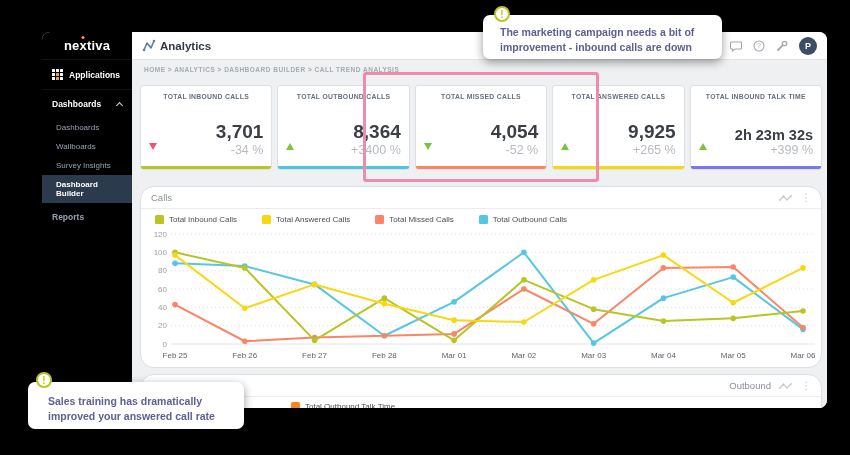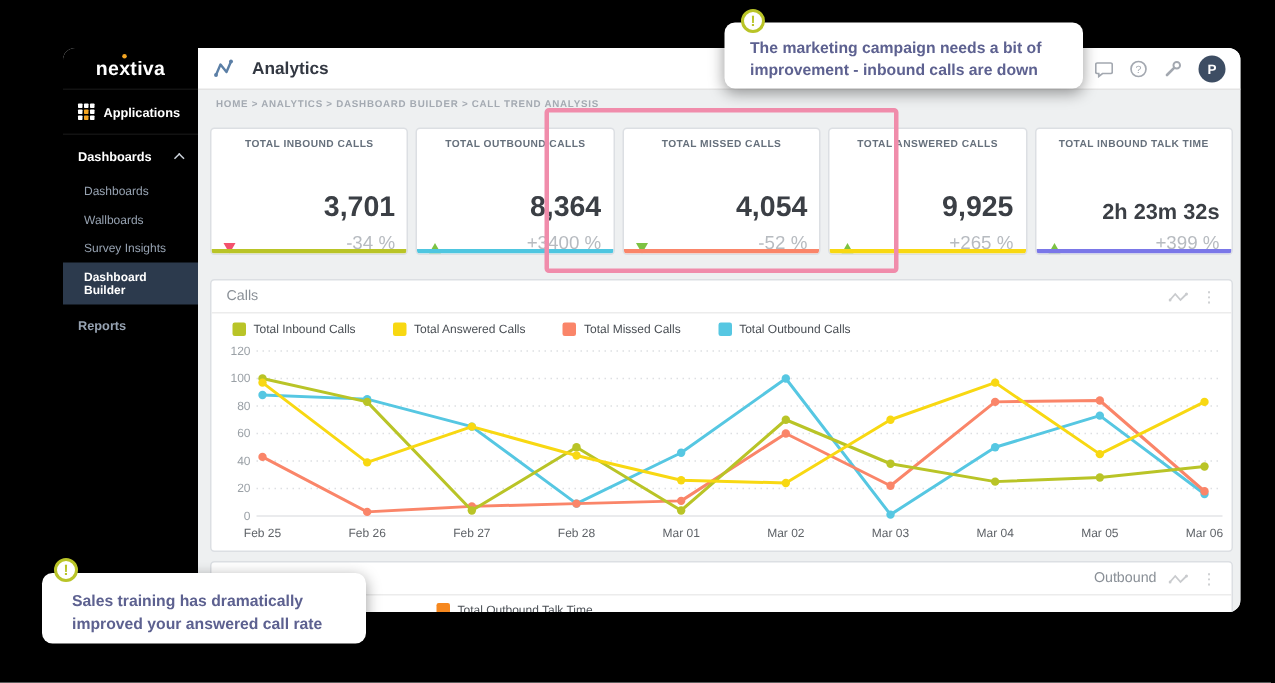--- a/index.html
+++ b/index.html
@@ -26,51 +26,51 @@
   .grid-icon i.orange { background:#f5a623; }
   .chev-up { width:5px; height:5px; border-left:1.4px solid #cdd4dc; border-top:1.4px solid #cdd4dc;
              transform:rotate(45deg); margin-left:auto; margin-top:2px; }
   .sub-item { padding:5px 10px 5px 14px; font-size:8px; color:#96a2b1; cursor:pointer; }
   .sub-item.active { background:#2c3a4d; color:#fff; font-weight:bold; }
   .side-row.dim { color:#96a2b1; }
 
   
   .header { position:absolute; left:90px; top:0; right:0; height:28px; background:#fff;
             border-bottom:1px solid #e3e3e3; display:flex; align-items:center; padding:0 10px; }
-  .app-title { font-size:11.5px; font-weight:bold; color:#333842; margin-left:12px; }
+  .app-title { font-size:11.5px; font-weight:bold; color:#333842; margin-left:4px; }
   .header-icons { margin-left:auto; display:flex; align-items:center; gap:11px; }
   .hicon { color:#a3a8b0; display:flex; align-items:center; }
   .avatar { width:18px; height:18px; border-radius:50%; background:#3d4d63; color:#fff;
             font-size:9px; font-weight:bold; display:flex; align-items:center; justify-content:center; }
 
   
   .main { position:absolute; left:90px; top:28px; right:0; bottom:0; background:#eef0f1; }
   .breadcrumb { padding:6px 0 0 12px; font-size:6.5px; letter-spacing:.5px; color:#a4aab2; font-weight:bold; }
 
   
   .kpi-row { position:absolute; left:8px; top:25px; width:682px; height:85px; display:flex; gap:5px; }
   .kpi-card { flex:1; background:#fff; border:1px solid #dcdfe3; border-radius:3px;
-              position:relative; padding:7px 8px 0; display:flex; flex-direction:column; overflow:hidden; }
+              position:relative; padding:7px 8px 12px; display:flex; flex-direction:column; overflow:hidden; }
   .kpi-title { font-size:6.8px; font-weight:bold; color:#66707c; letter-spacing:.3px;
                text-align:center; line-height:1.3; }
   .kpi-value { margin-top:auto; text-align:right; font-size:19px; font-weight:bold; color:#3b3f45; }
   .kpi-card:nth-child(n+5) .kpi-value { font-size:14.5px; }
-  .kpi-delta-row { display:flex; align-items:flex-end; margin-top:5px; }
+  .kpi-delta-row { display:flex; align-items:flex-start; }
   .trend { width:0; height:0; border-left:4.5px solid transparent; border-right:4.5px solid transparent; }
   .trend.up { border-bottom:7px solid; }
   .trend.down { border-top:7px solid; }
   .kpi-delta { margin-left:auto; font-size:12.5px; color:#b7bbc0; }
   .kpi-accent { position:absolute; left:0; right:0; bottom:0; height:3px; }
 
   .pink-box { position:absolute; left:231px; top:12px; width:236px; height:110px;
               border:3px solid #f08cab; border-radius:3px; pointer-events:none; }
 
   
   .panel { position:absolute; left:8px; width:682px; background:#fff;
-           border:1px solid #dcdfe3; border-radius:3px; }
+           border:1px solid #dcdfe3; border-radius:14px; }
   .panel-head { height:22px; display:flex; align-items:center; padding:0 10px;
                 border-bottom:1px solid #ececec; }
   .panel-title { font-size:9.5px; color:#8a9097; }
   .panel-icons { margin-left:auto; display:flex; align-items:center; gap:8px; color:#c4c6c9; }
   .kebab { font-size:10px; color:#c4c6c9; letter-spacing:0; cursor:pointer; }
   .calls-panel { top:126px; height:182px; }
   .minutes-panel { top:314px; height:80px; }
   .legend-row { display:flex; align-items:center; padding:6px 0 2px 14px; }
   .legend-item { display:flex; align-items:center; gap:5px; margin-right:25px;
                  font-size:8px; color:#4a4f55; }

